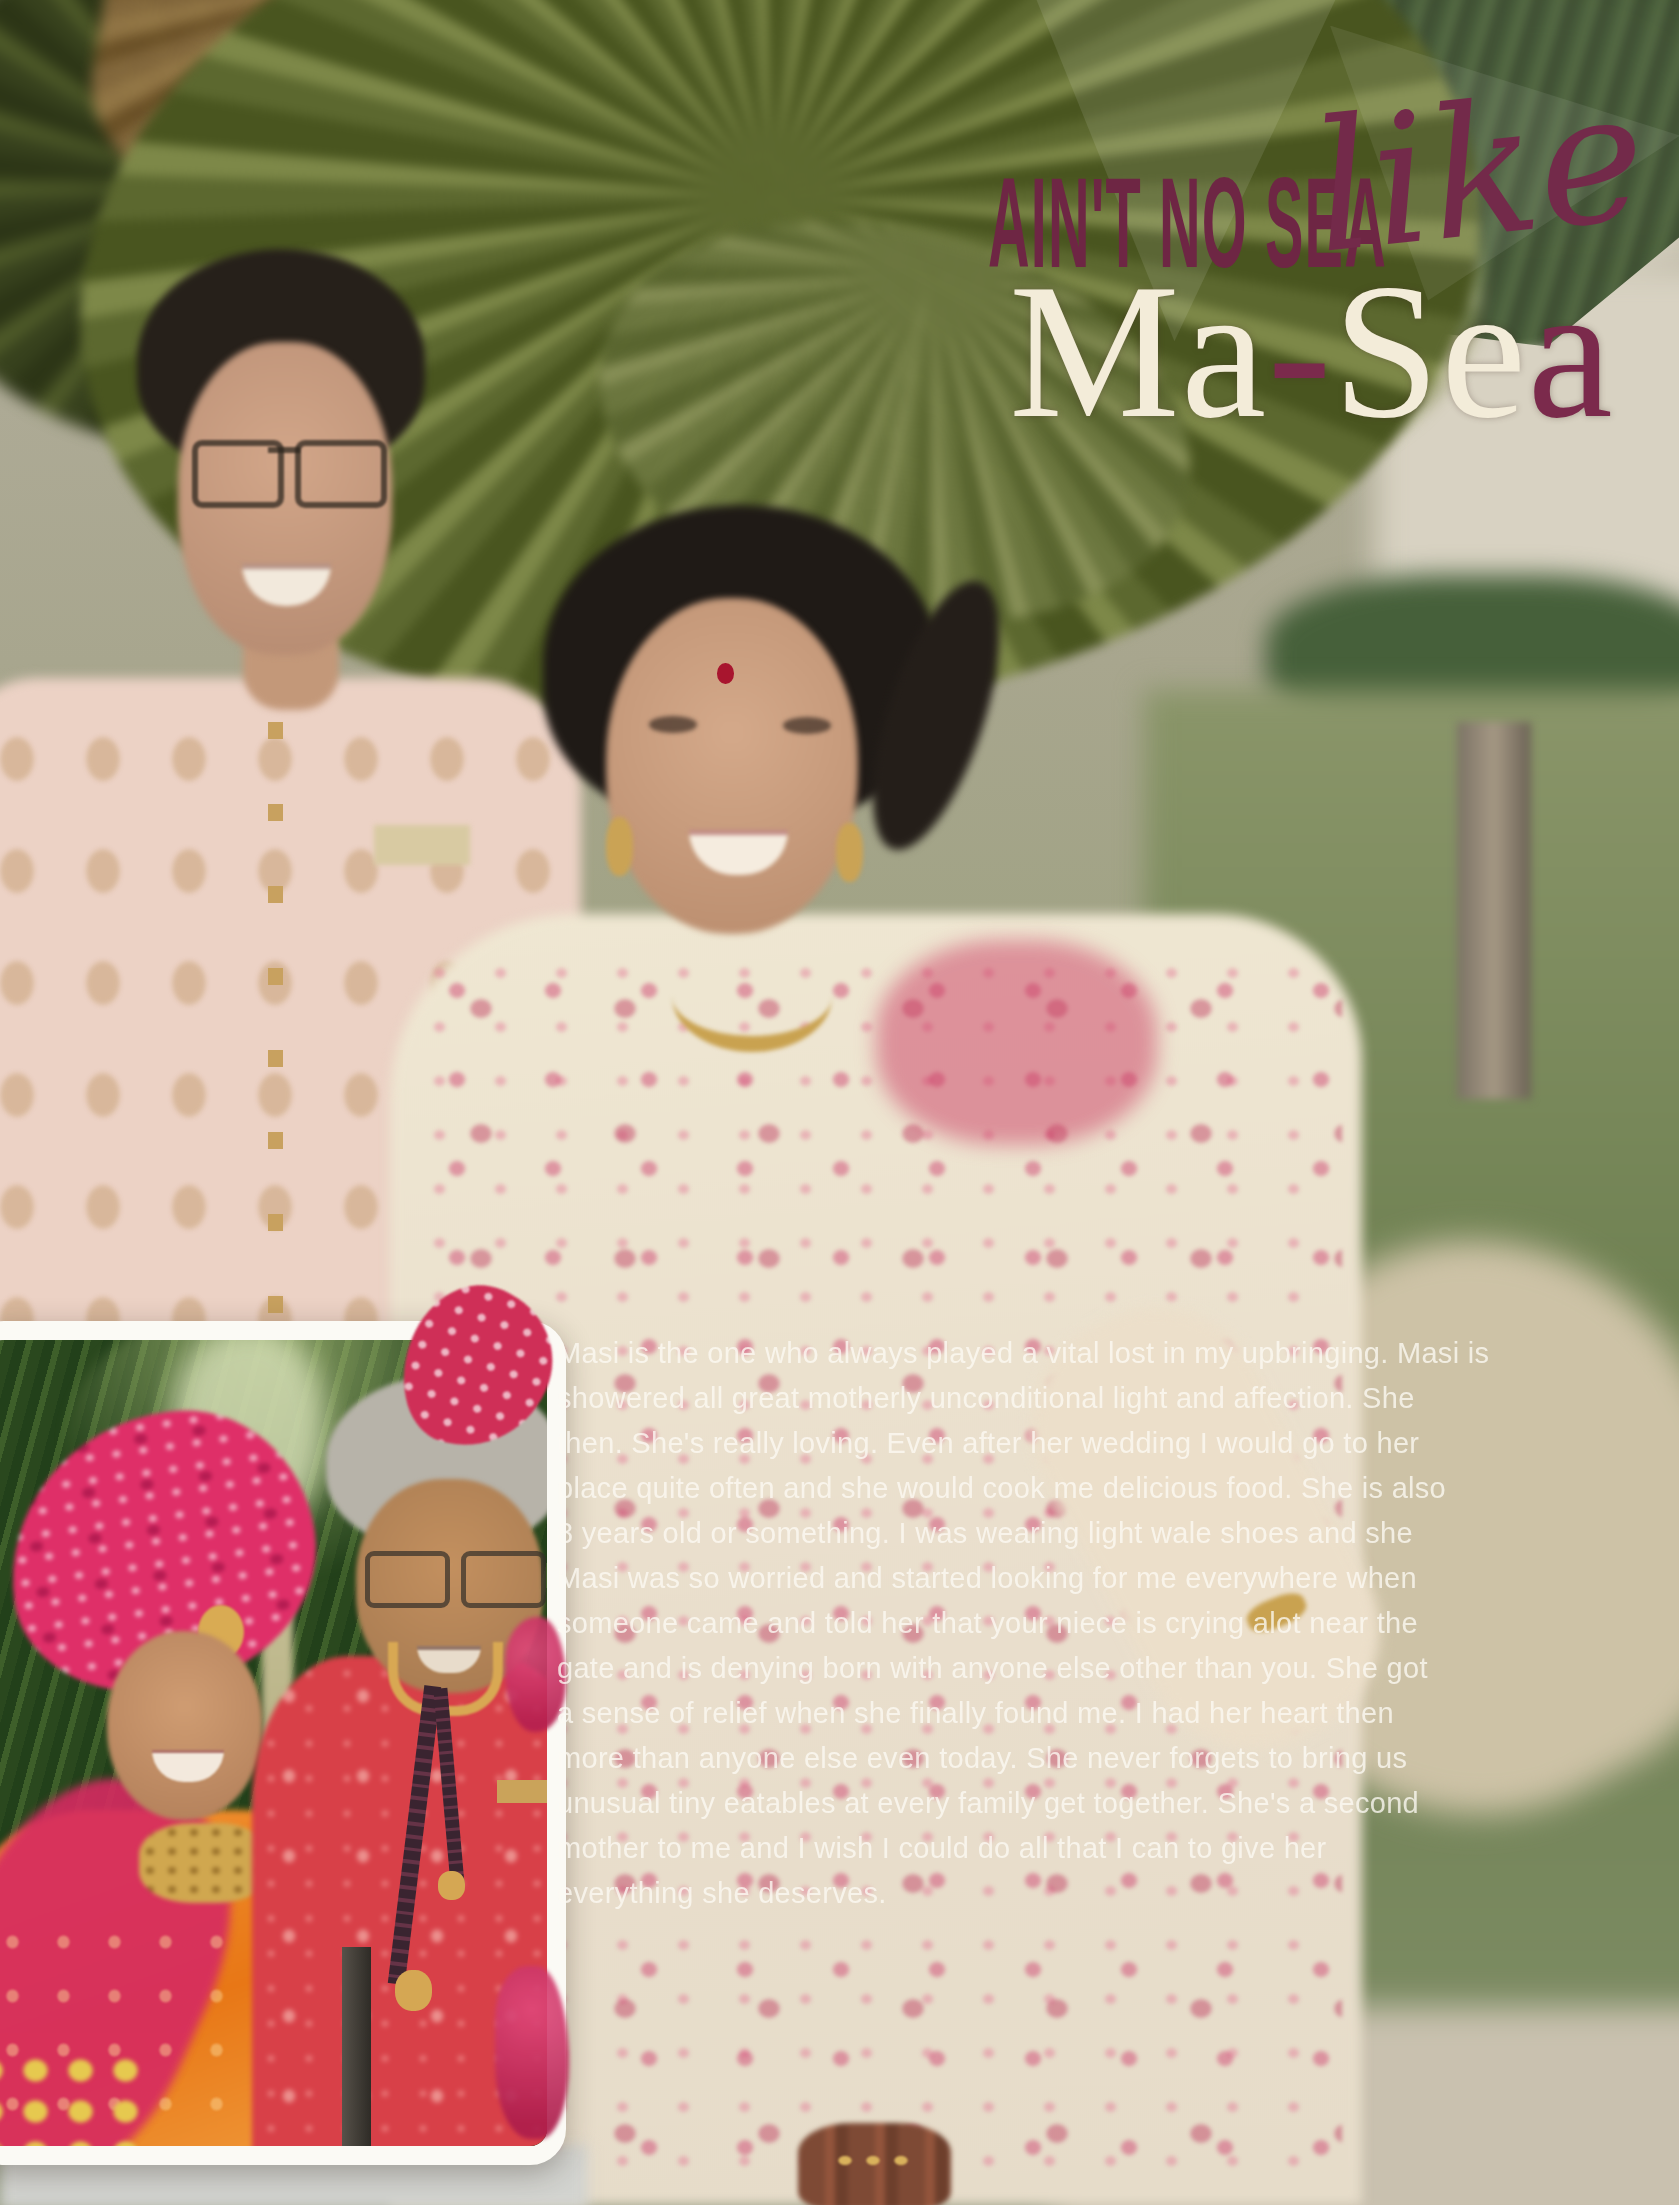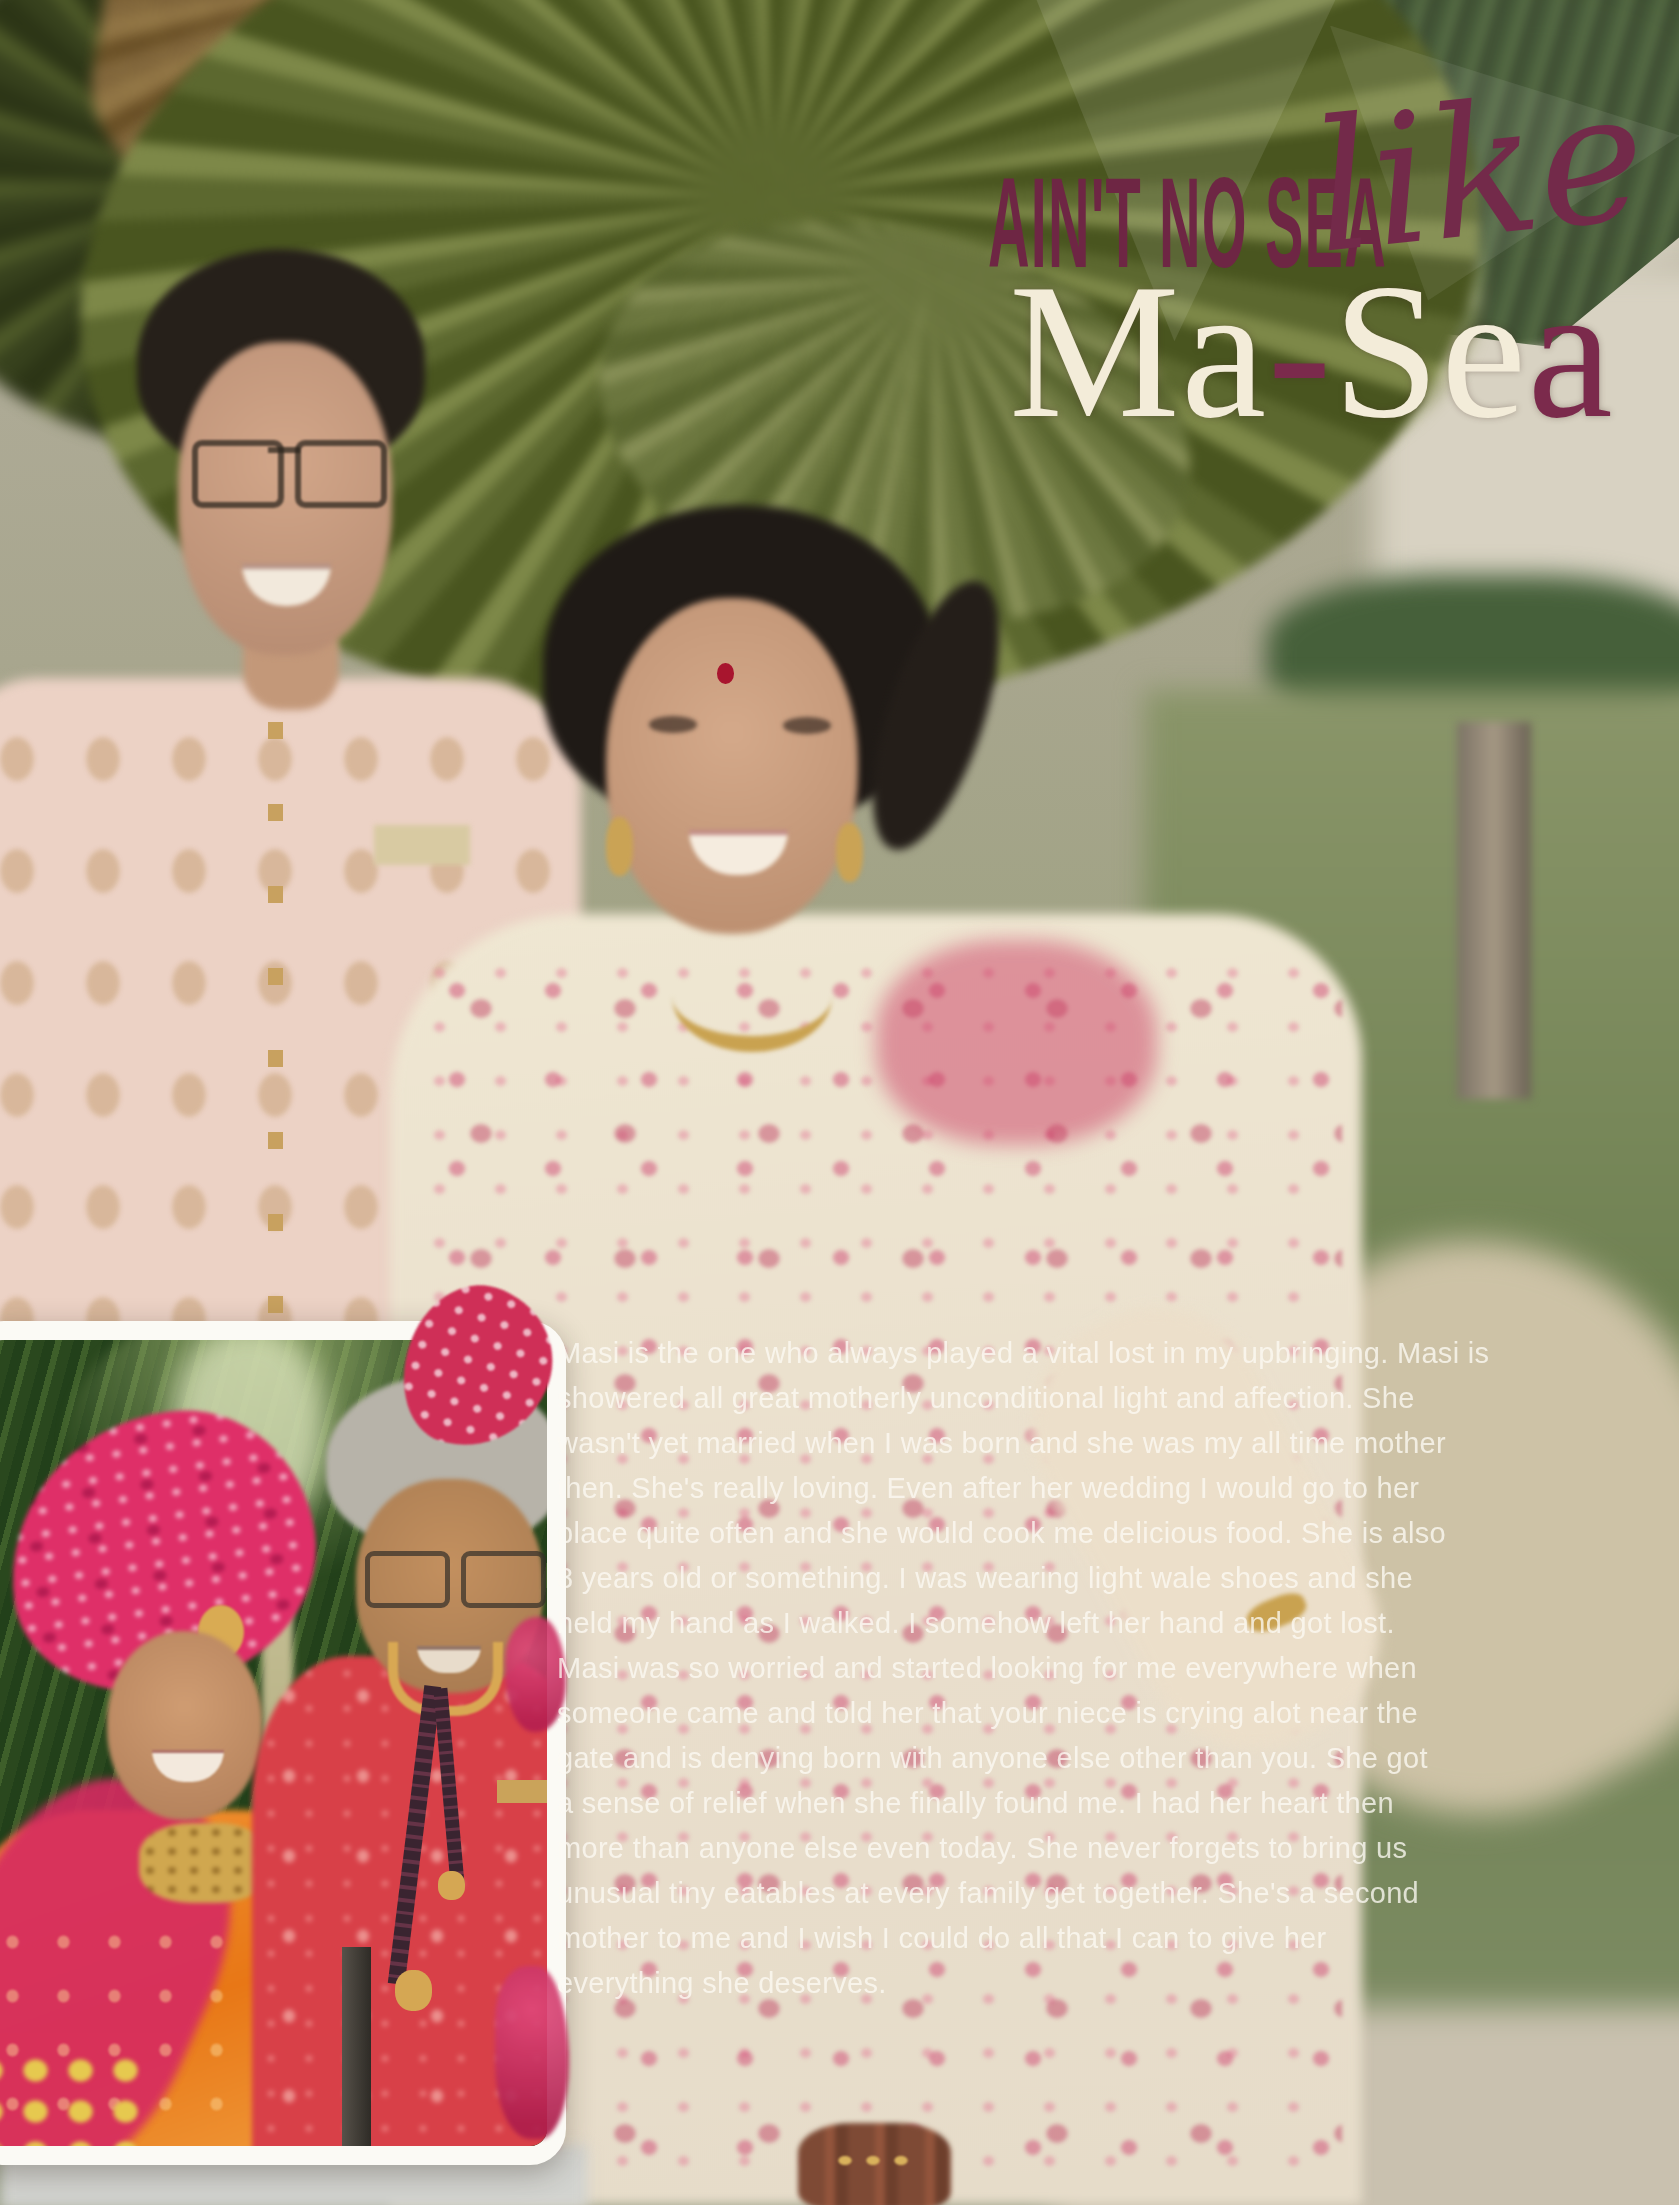--- a/index.html
+++ b/index.html
@@ -236,25 +236,23 @@
     <div class="ph ins-flowers"></div>
   </div>
 
   <div class="ph deco-floral-1"></div>
   <div class="ph deco-floral-2"></div>
   <div class="ph deco-floral-3"></div>
 
   <div class="ph body-text">
     <div class="body-line">Masi is the one who always played a vital lost in my upbringing. Masi is</div>
     <div class="body-line">showered all great motherly unconditional light and affection. She</div>
-    <div class="body-line">wasn't yet married when I was born and she was my all time mother</div>
     <div class="body-line">then. She's really loving. Even after her wedding I would go to her</div>
     <div class="body-line">place quite often and she would cook me delicious food. She is also</div>
     <div class="body-line">8 years old or something. I was wearing light wale shoes and she</div>
-    <div class="body-line">held my hand as I walked. I somehow left her hand and got lost.</div>
     <div class="body-line">Masi was so worried and started looking for me everywhere when</div>
     <div class="body-line">someone came and told her that your niece is crying alot near the</div>
     <div class="body-line">gate and is denying born with anyone else other than you. She got</div>
     <div class="body-line">a sense of relief when she finally found me.  I had her heart then</div>
     <div class="body-line">more than anyone else even today. She never forgets to bring us</div>
     <div class="body-line">unusual tiny eatables at every family get together.  She's a second</div>
     <div class="body-line">mother to me and I wish I could do all that I can to give her</div>
     <div class="body-line">everything she deserves.</div>
   </div>
 

